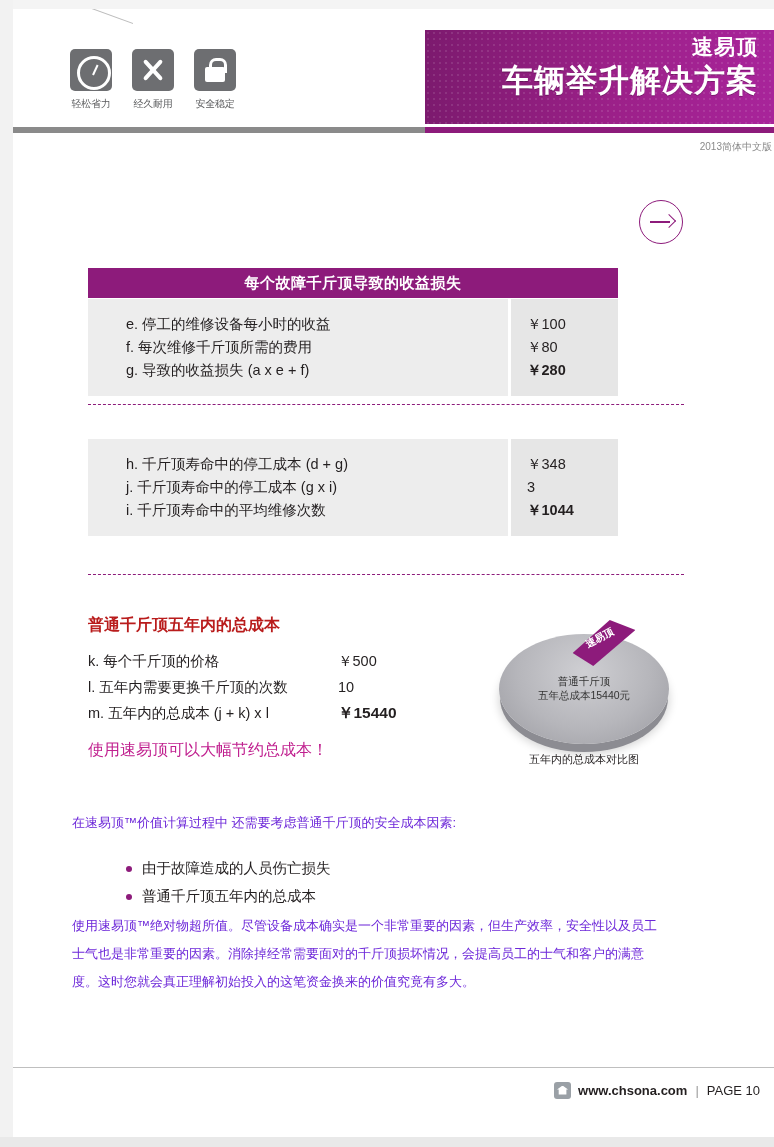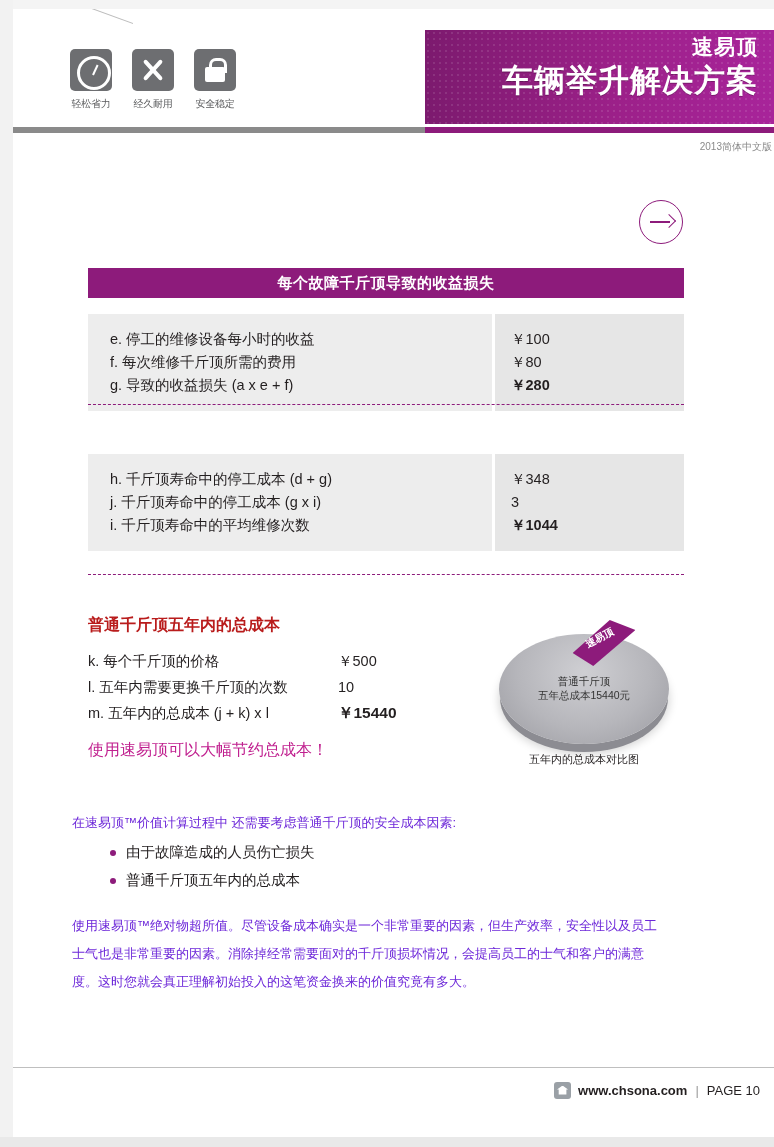--- a/index.html
+++ b/index.html
@@ -102,26 +102,26 @@
   .arrow-circle .shaft{
     position:absolute;left:10px;top:20px;width:20px;height:1.6px;background:#8d1b7b;
   }
   .arrow-circle .head{
     position:absolute;left:24px;top:15px;width:9px;height:9px;
     border-top:1.6px solid #8d1b7b;border-right:1.6px solid #8d1b7b;
     transform:rotate(45deg);
   }
 
   
-  .tbl{position:absolute;left:88px;width:596px;}
+  .tbl{position:absolute;left:88px;width:530px;}
   .tbl .title{
     height:30px;line-height:30px;background:#8d1b7b;color:#fff;
     text-align:center;font-weight:bold;font-size:15px;letter-spacing:.5px;
   }
-  .tbl .body{display:flex;background:#ededed;margin-top:16px;}
+  .tbl .body{display:flex;background:#ededed;margin-top:1px;padding-left:16px;}
   .tbl .col-l{flex:0 0 404px;padding:14px 0 14px 22px;box-sizing:border-box;}
   .tbl .col-r{flex:1;padding:14px 0 14px 16px;box-sizing:border-box;background:#e6e6e6;border-left:3px solid #ffffff;}
   .tbl .row{font-size:14.5px;line-height:23px;color:#231f20;white-space:nowrap;}
   .tbl .row.bold{font-weight:bold;}
   .dashed{
     position:absolute;left:88px;width:596px;height:0;
     border-top:1.6px dashed #8d1b7b;
   }
 
   #tbl1{top:268px;}
@@ -177,21 +177,21 @@
   }
   #p1{top:810px;}
   .bullets{position:absolute;left:110px;top:838px;width:560px;}
   .bullets li{
     list-style:none;font-size:14.5px;line-height:28px;position:relative;padding-left:16px;
   }
   .bullets li:before{
     content:"";position:absolute;left:0;top:12px;width:6px;height:6px;border-radius:50%;
     background:#8d1b7b;
   }
-  .bullets{padding:0;margin:0;}
+  .bullets{padding:0;margin:16px;}
   #p2{top:912px;line-height:28px;}
 
   
   .footer-rule{
     position:absolute;left:13px;top:1067px;width:761px;height:1px;background:#bfbfbf;
   }
   .footer{
     position:absolute;right:14px;top:1079px;height:22px;
     display:flex;align-items:center;font-size:13px;color:#231f20;
   }

